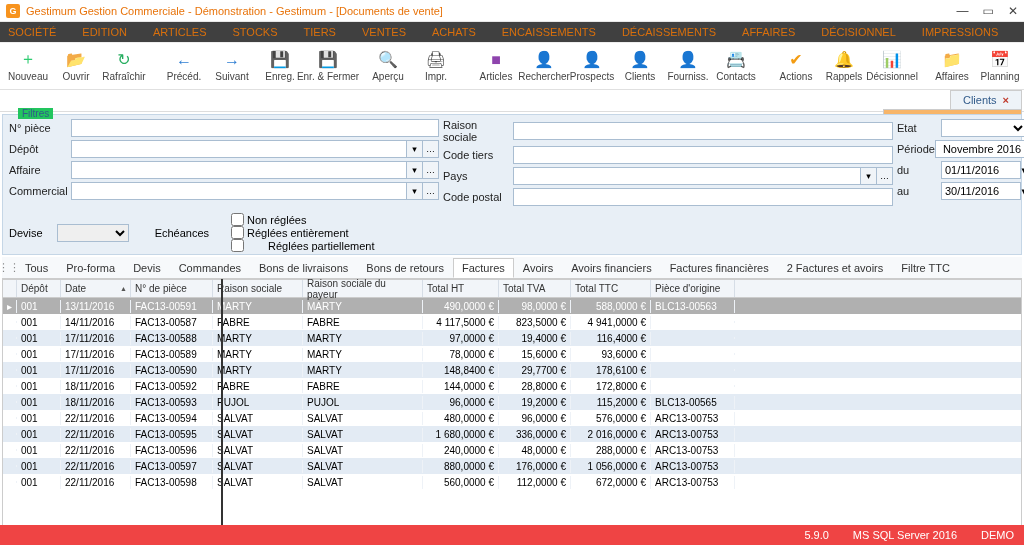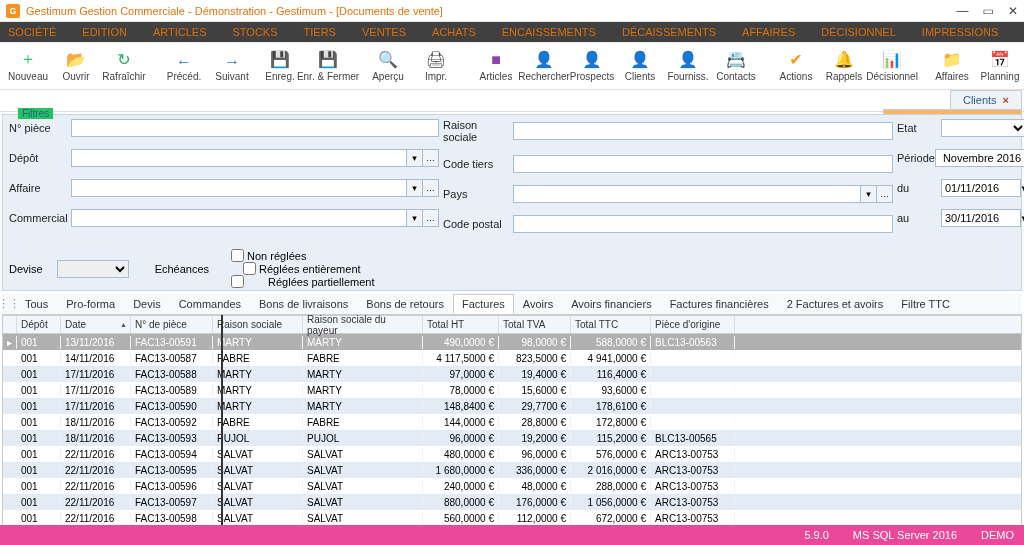--- a/index.html
+++ b/index.html
@@ -26,21 +26,21 @@
 
 .doc-tabs { height:22px; background:#fff; border-bottom:1px solid #ddd; display:flex; align-items:flex-end; padding-left:4px;flex-direction:column;}
 .doc-tab { padding:3px 12px; border:1px solid #ccc; border-bottom:none; background:#eef3f8; margin-right:2px; cursor:pointer; font-size:11px; color:#305a8a;}
 .doc-tab.active { background:#f7b569; color:#333; }
 .doc-tab .close { margin-left:6px; color:#c0392b; font-weight:bold;}
 
 
 .filters { background:#e8eff6; border:1px solid #c5d6e6; margin:2px; padding:4px 6px 2px 6px; position:relative;}
 .filters .legend { position:absolute; top:-7px; left:15px; background:#22c55e; padding:0 4px; color:#305a8a; font-size:10px;}
 .filters-grid { display:grid; grid-template-columns: 430px 450px 130px; gap:4px;}
-.frow { display:flex; align-items:center; margin-bottom:12px;}
+.frow { display:flex; align-items:center; margin-bottom:3px;}
 .frow label { width:62px; color:#222; }
 .frow .wlabel { width:70px; }
 .frow input[type=text], .frow select { flex:1; height:18px; border:1px solid #a9bdd1; padding:0 3px; background:#fff;}
 .frow .combo { display:flex; flex:1; }
 .frow .combo input { flex:1; }
 .frow .combo .dd, .frow .combo .dots { width:16px; height:18px; border:1px solid #a9bdd1; border-left:none; background:#f0f4f8; display:flex; align-items:center; justify-content:center; cursor:pointer; font-size:9px;}
 .devise-row { display:flex; align-items:center; gap:10px; margin-top:4px;}
 .devise-row label { margin-right:4px;}
 .devise-row select { width:72px; height:18px; border:1px solid #a9bdd1;}
 .devise-row .chk { display:flex; align-items:center; gap:3px;}
@@ -62,21 +62,21 @@
 .grid-row { display:flex; height:16px; align-items:center;}
 .grid-row.even { background:#fff; }
 .grid-row.odd { background:#e3ebf4; }
 .grid-row.sel { background:#b0b0b0; color:#fff;}
 .grid-row .gc { border-right:1px solid #eef2f7; padding:1px 4px; font-size:10px; overflow:hidden; white-space:nowrap;}
 
 .col-marker{width:14px;} .col-depot{width:44px;} .col-date{width:70px;} .col-piece{width:82px;} .col-rs{width:90px;} .col-payer{width:120px;} .col-ht{width:76px;text-align:right;} .col-tva{width:72px;text-align:right;} .col-ttc{width:80px;text-align:right;} .col-orig{width:84px;}
 
 .vbar { position:absolute; left:221px; top:0; bottom:0; width:2px; background:#333; pointer-events:none;}
 .grid-wrap { position:relative; }
-.status { position:absolute; bottom:0; left:0; right:0; height:20px; background:#ec4899; color:#fff; display:flex; align-items:center; justify-content:flex-end; padding:0 10px; gap:24px; font-size:10px;}
+.status { position:absolute; bottom:0; left:0; right:0; height:20px; background:#ef4444; color:#fff; display:flex; align-items:center; justify-content:flex-end; padding:0 10px; gap:24px; font-size:10px;}
 </style>
 </head>
 <body>
 
 <div class="title-bar">
   <div class="app-icon">G</div>
   <div class="title">Gestimum Gestion Commerciale - Démonstration - Gestimum - [Documents de vente]</div>
   <div class="win-btns">
     <span>—</span>
     <span>▭</span>
@@ -273,21 +273,21 @@
   </div>
   <div class="devise-row">
     <label>Devise</label>
     <select></select>
     <span style="margin-left:16px">Echéances</span>
     <span id="checks">
         <span class="chk" style="margin-left: 12px;">
           <input type="checkbox" style=""> 
           <span>Non réglées</span>
         </span>
-        <span class="chk" style="margin-left: 24px;">
+        <span class="chk" style="margin-left: 12px;">
           <input type="checkbox" style=""> 
           <span>Réglées entièrement</span>
         </span>
         <span class="chk" style="margin-left: 12px; gap: 24px;">
           <input type="checkbox" style=""> 
           <span>Réglées partiellement</span>
         </span>
       </span>
   </div>
 </div>

